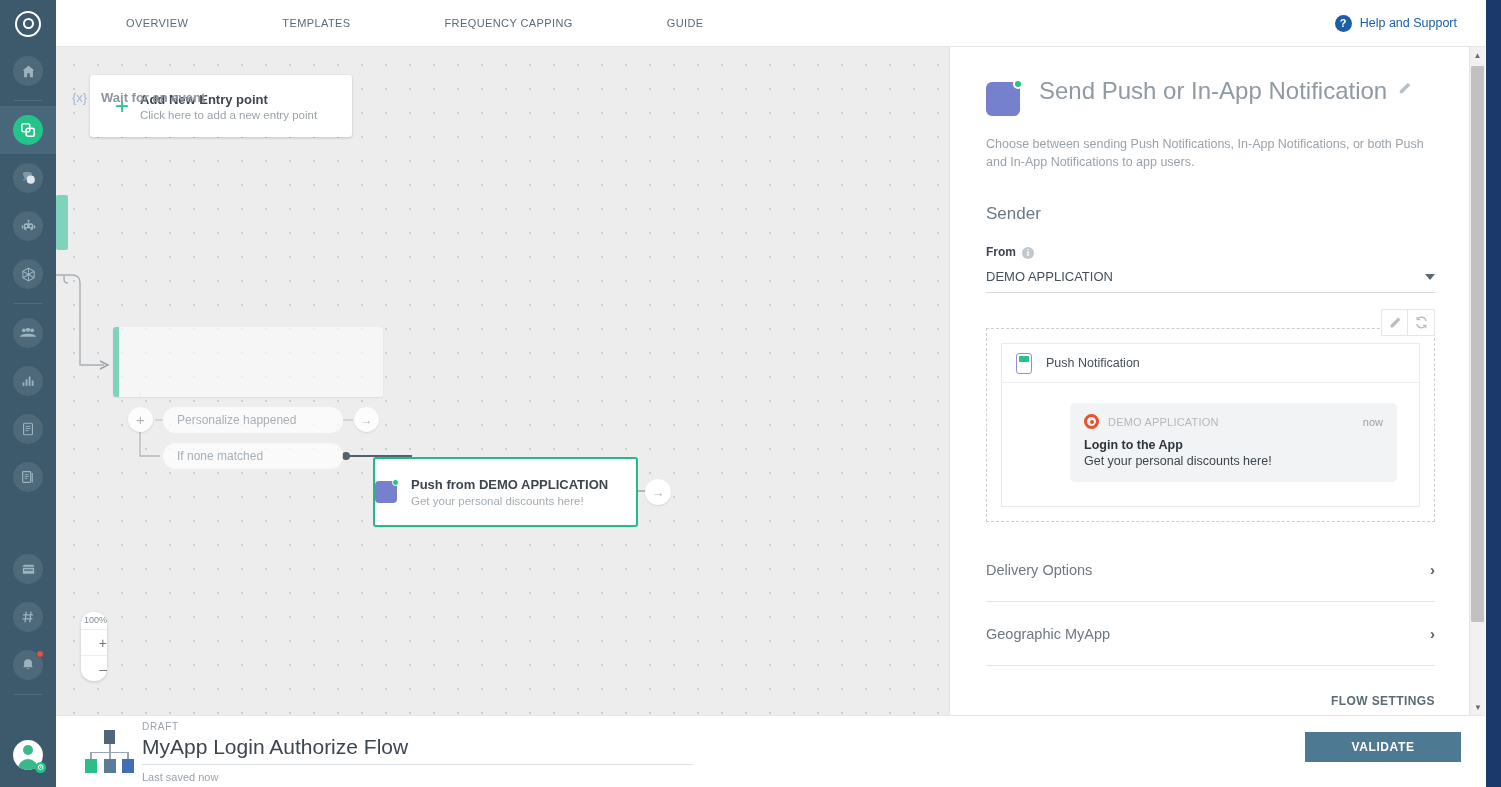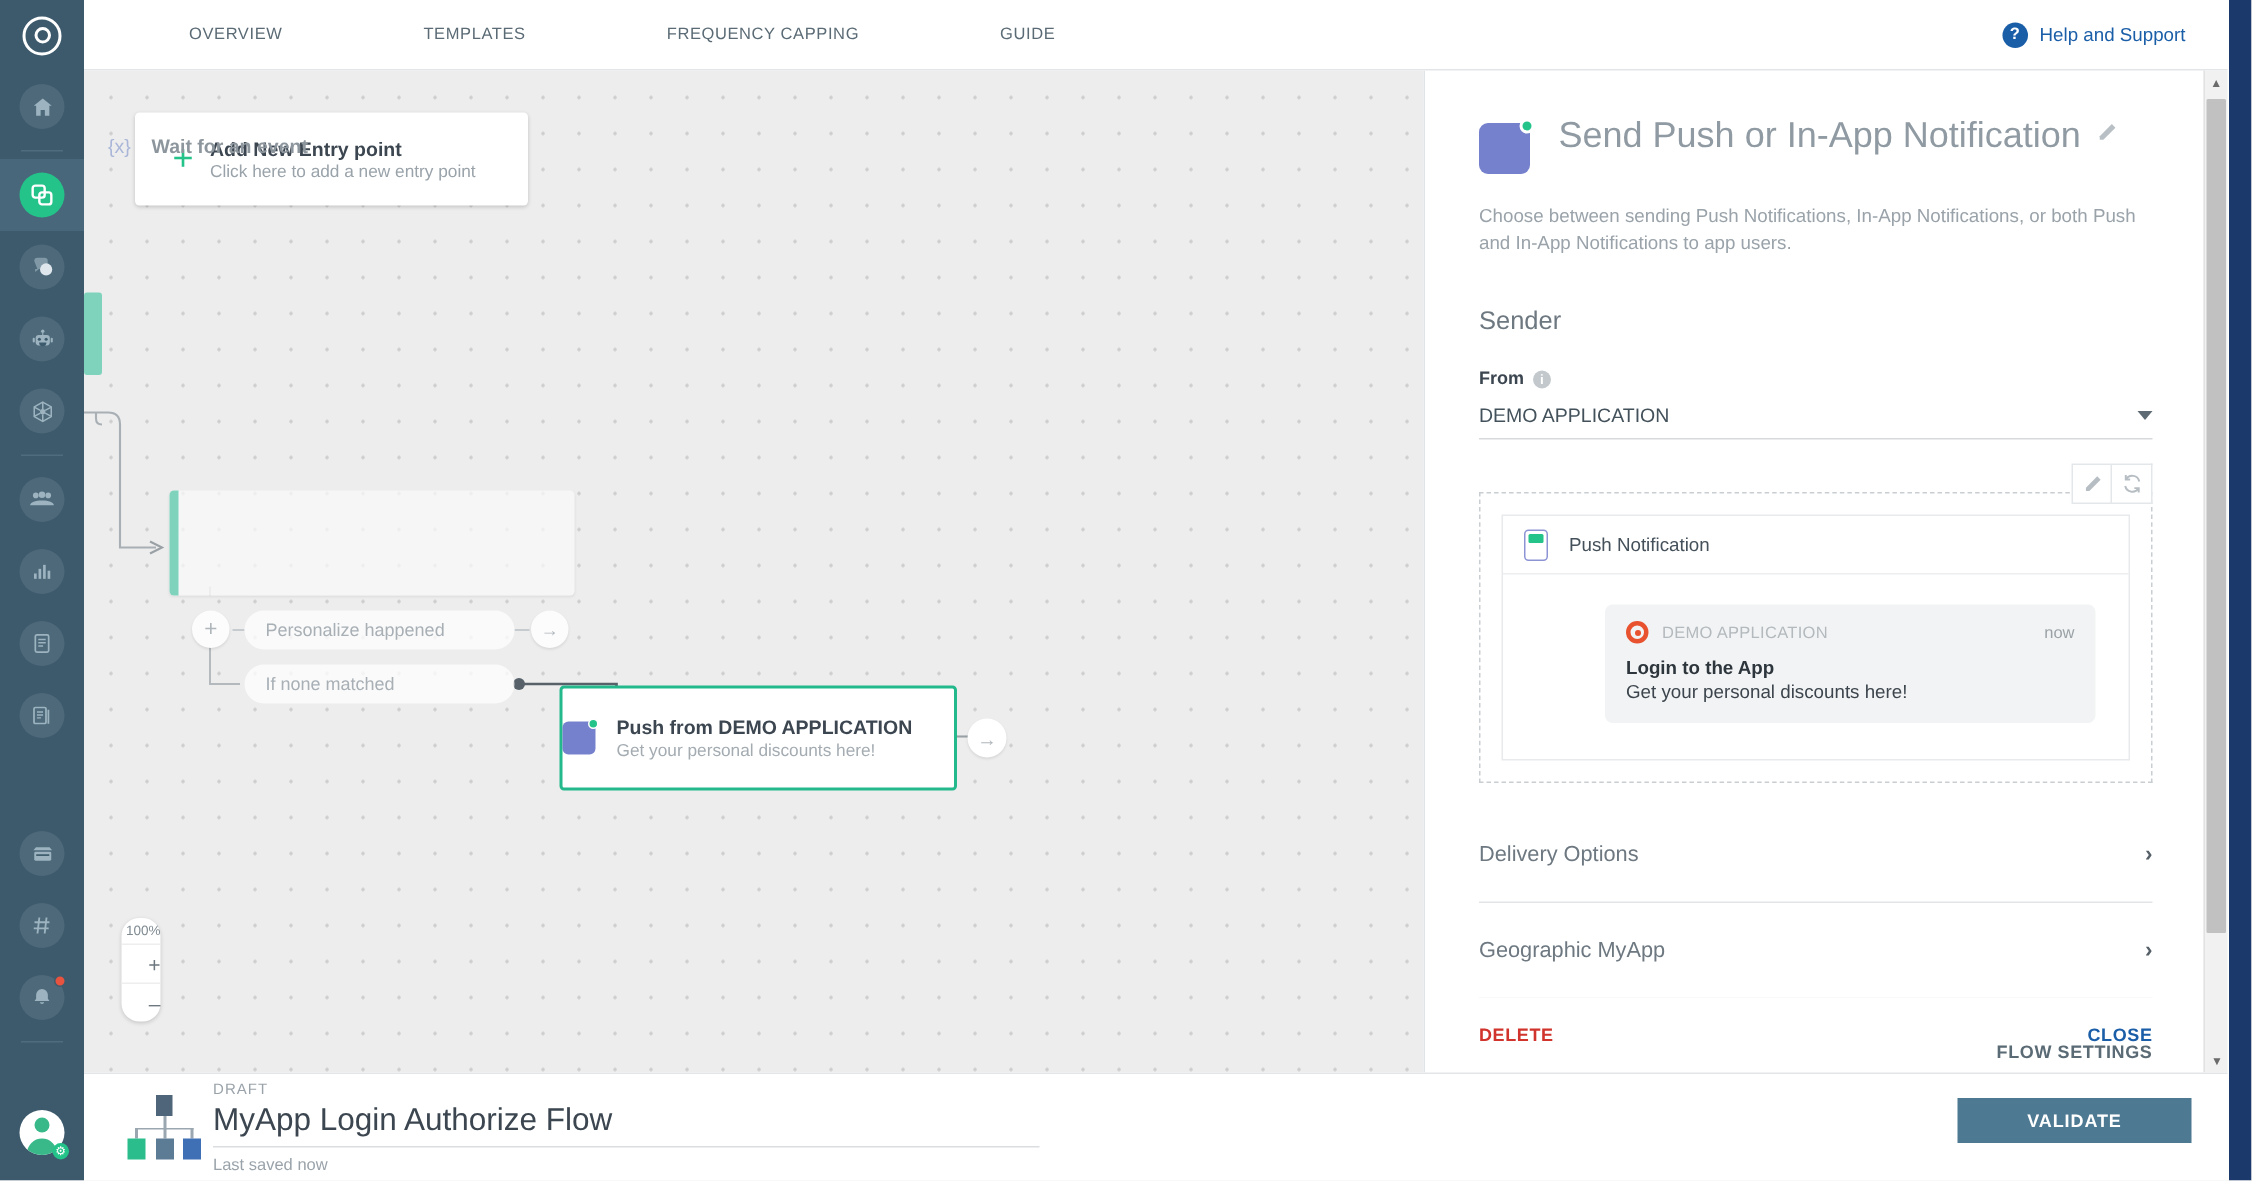--- a/index.html
+++ b/index.html
@@ -588,24 +588,20 @@
     <div class="acc-row" id="acc-1">
       <span class="acc-lbl">Delivery Options</span>
       <span class="chev">›</span>
     </div>
     <div class="acc-row">
       <span class="acc-lbl">Geographic MyApp</span>
       <span class="chev">›</span>
     </div>
   </div>
 
-  <div id="panel-actions">
-    <span id="delete-btn">DELETE</span>
-    <span id="close-btn">CLOSE</span>
-  </div>
 </div>
 
 <div id="pscroll">
   <div class="sb-arrow">▲</div>
   <div id="pscroll-thumb"></div>
   <div class="sb-arrow" style="position:absolute;bottom:0;left:0;width:16px;">▼</div>
 </div>
 <div id="win-edge"></div>
 
 <div id="bottom">

